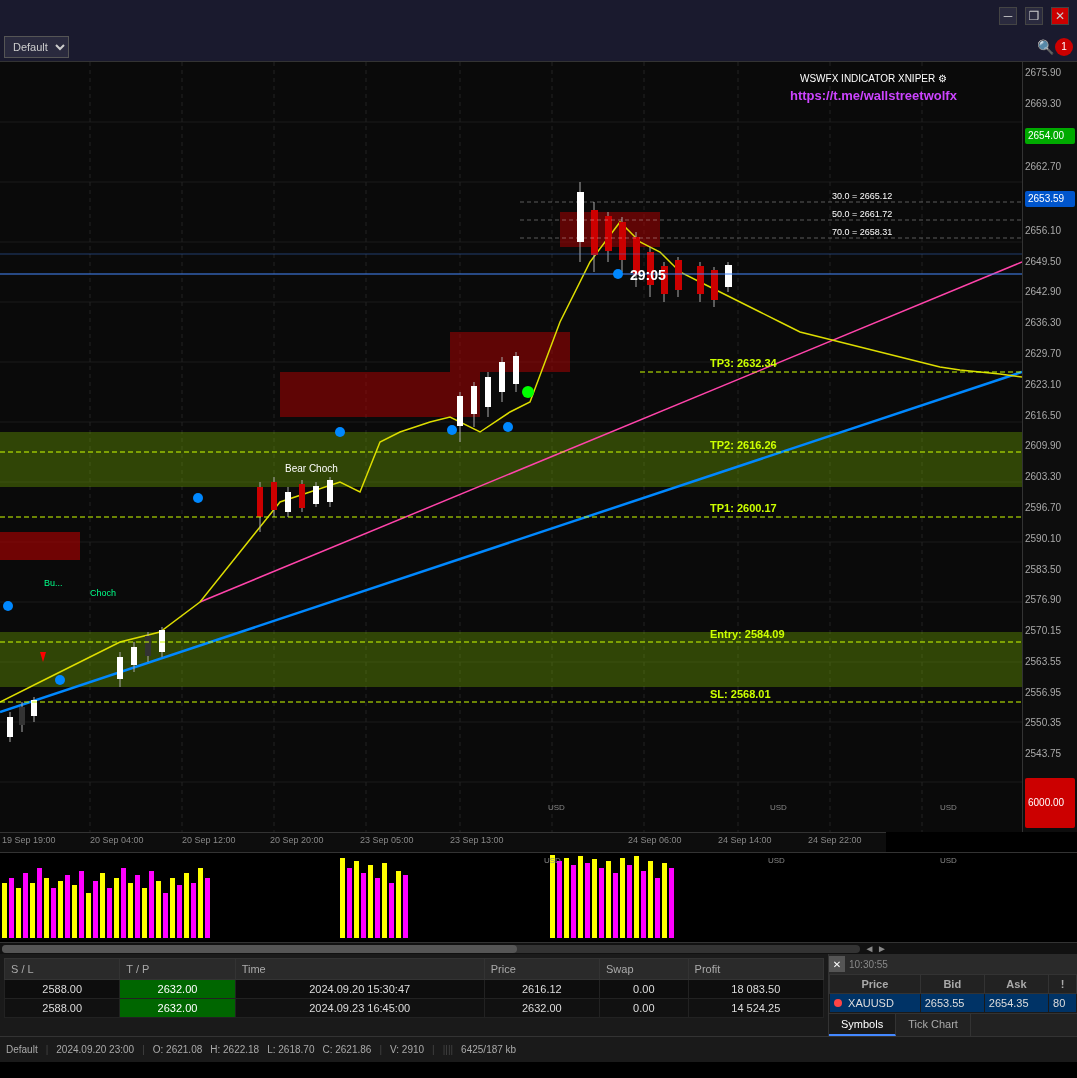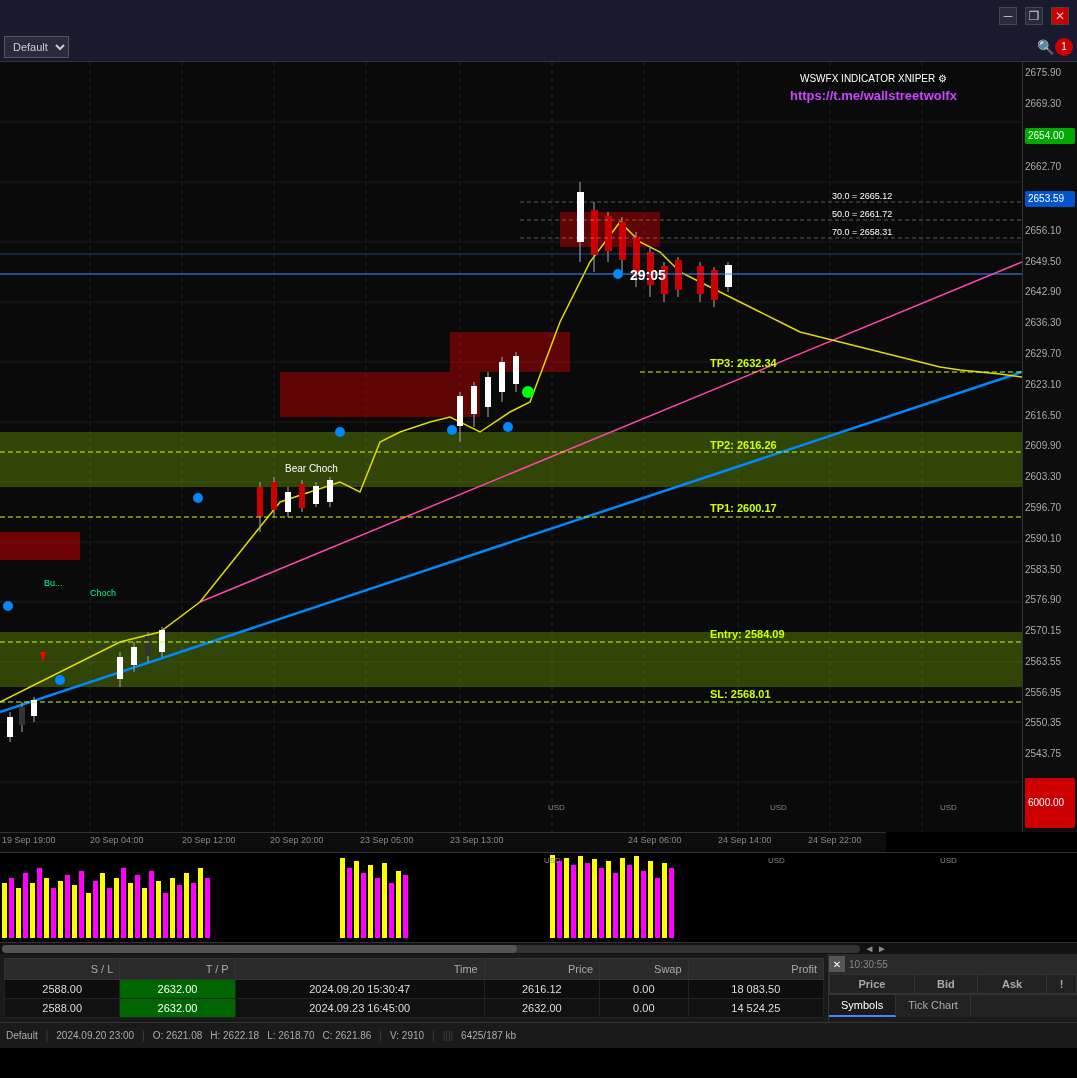--- a/index.html
+++ b/index.html
@@ -76,21 +76,21 @@
     .sub-panel {
       position: relative; width: 1077px; height: 90px; background: #000;
       border-top: 1px solid #333;
     }
 
     
     .positions-table {
       width: 820px; border-collapse: collapse; font-size: 11px; color: #ddd;
     }
     .positions-table th {
-      background: #2a2a2a; padding: 4px 6px; border: 1px solid #333; text-align: right;
+      background: #2a2a2a; padding: 4px 6px; border: 1px solid #333; text-align: left;
       color: #aaa; font-weight: normal;
     }
     .positions-table td {
       padding: 3px 6px; border: 1px solid #222; text-align: center;
     }
     .positions-table tr:nth-child(even) td { background: #111; }
     .positions-table tr:nth-child(odd) td { background: #0d0d0d; }
     .tp-cell { background: #006600 !important; color: #fff; }
 
     
@@ -502,20 +502,29 @@
     <table>
       <thead>
         <tr>
           <th>Price</th>
           <th>Bid</th>
           <th>Ask</th>
           <th>!</th>
         </tr>
       </thead>
       <tbody>
+        <tr class="xauusd-row">
+          <td>
+            <span class="symbol-dot" style="background:#ff4444;"></span>
+            <span>XAUUSD</span>
+          </td>
+          <td>2653.55</td>
+          <td>2654.35</td>
+          <td>80</td>
+        </tr>
       </tbody>
     </table>
     <div class="tab-bar">
       <div class="tab active">Symbols</div>
       <div class="tab">Tick Chart</div>
     </div>
   </div>
 </div>
 
 <div class="status-bar">

